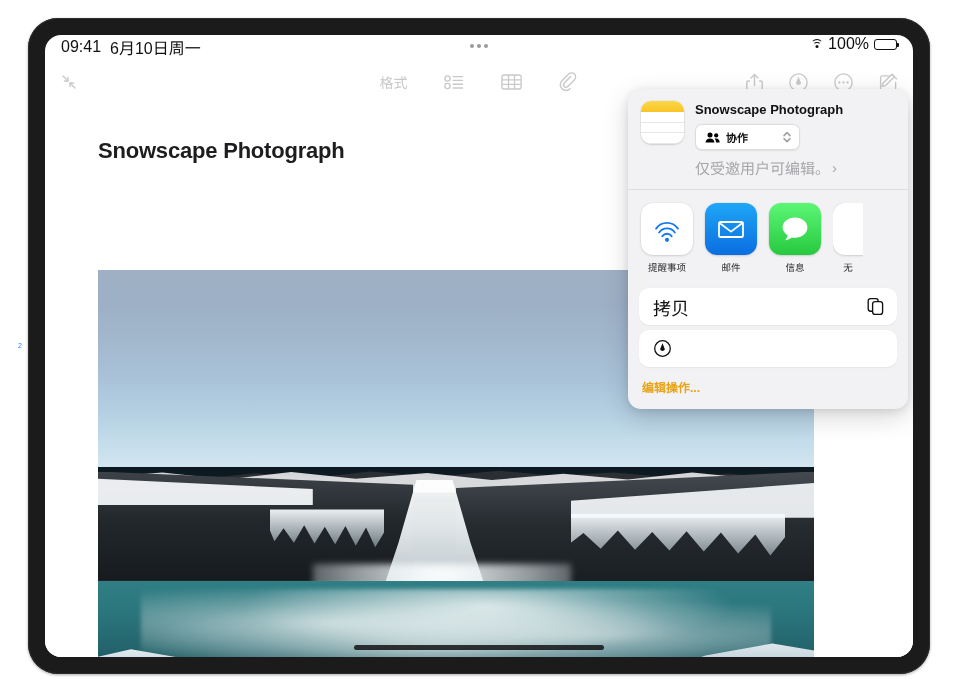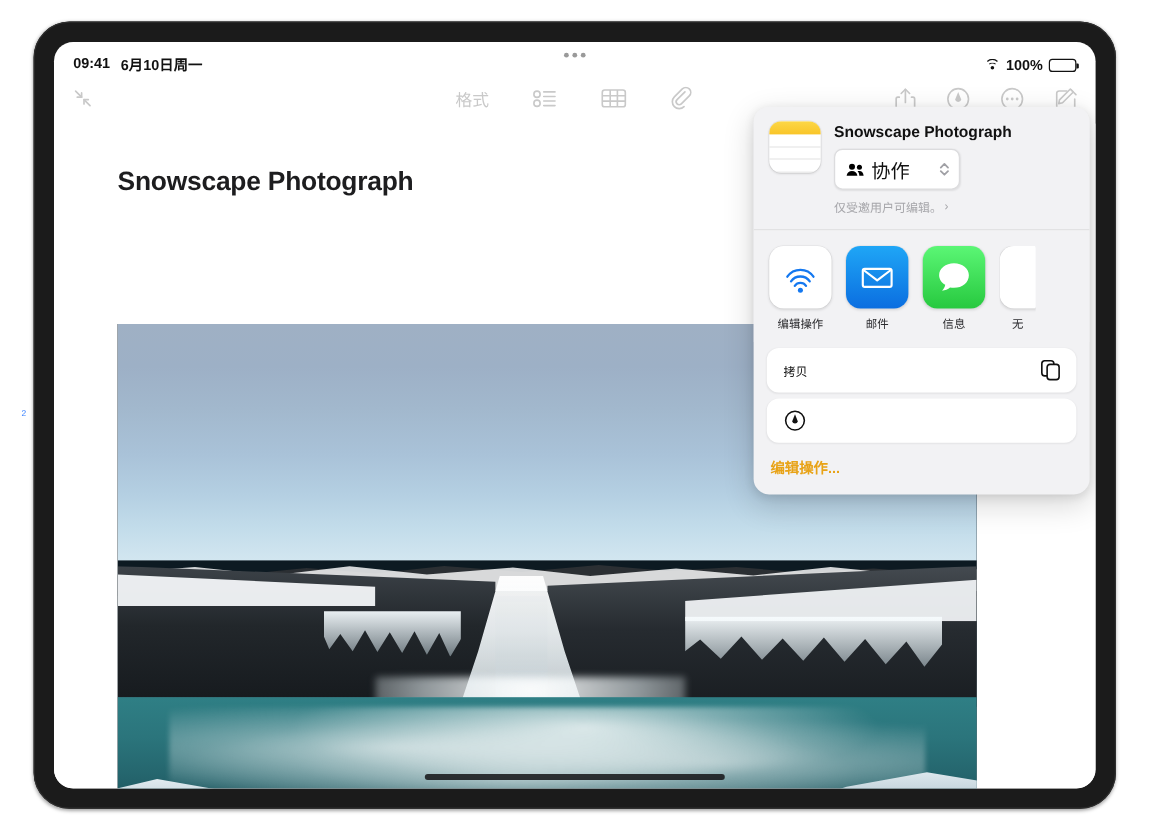--- a/index.html
+++ b/index.html
@@ -53,24 +53,24 @@
     overflow: hidden;
   }
 
   
   .status-bar {
     position: absolute;
     left: 0; top: 0;
     width: 100%;
     height: 26px;
     display: flex;
-    align-items: flex-end;
+    align-items: flex-start;
     padding: 0 16px;
-    font-size: 12px;
-    font-weight: bold;
+    font-size: 16px;
+    font-weight: normal;
     color: #111;
     z-index: 40;
   }
   .status-left { display: flex; align-items: center; gap: 9px; }
   .status-right { margin-left: auto; display: flex; align-items: center; gap: 5px; }
 
   .wifi-icon { display: inline-block; width: 13px; height: 10px; position: relative; }
   .wifi-icon i {
     position: absolute;
     border: 1.4px solid #111;
@@ -339,25 +339,25 @@
     align-items: center;
     gap: 6px;
     background: #fff;
     border: .5px solid #dcdcde;
     border-radius: 7px;
     padding: 4px 7px 4px 9px;
     min-width: 105px;
     box-shadow: 0 .5px 1.5px rgba(0,0,0,.08);
   }
   .collab-select .cs-label {
-    font-size: 16px; font-weight: normal; color: #111; flex: 1 1 auto;
+    font-size: 11px; font-weight: bold; color: #111; flex: 1 1 auto;
   }
   .ss-subnote {
     margin-top: 7px;
-    font-size: 10px;
+    font-size: 15px;
     color: #a6a6aa;
     display: flex;
     align-items: center;
     gap: 2px;
   }
 
   
   .ss-apps {
     display: flex;
     gap: 12px;
@@ -412,21 +412,21 @@
   .ss-row {
     display: flex;
     align-items: center;
     height: 37px;
     padding: 0 12px 0 14px;
     border-bottom: .5px solid #e6e6e8;
   }
   .ss-row:last-child { border-bottom: none; }
   .ss-row-label {
     flex: 1 1 auto;
-    font-size: 10px;
+    font-size: 18px;
     color: #111;
   }
   .ss-row-icon { flex: 0 0 auto; color: #111; display: flex; align-items: center; }
   .ss-footer {
     padding: 11px 0 13px 14px;
   }
   .ss-edit-link {
     font-size: 12px;
     color: #e8a317;
     font-weight: bold;
@@ -627,21 +627,21 @@
 
         <div class="ss-app">
           <div class="app-tile tile-airdrop">
             <svg class="ic" width="34" height="34" viewBox="0 0 34 34" fill="none" stroke="#1478f0" stroke-width="1.9" stroke-linecap="round">
               <path d="M9.2 20.5 a9.5 9.5 0 0 1 15.6 0"></path>
               <path d="M12.3 24.2 a5.8 5.8 0 0 1 9.4 0"></path>
               <path d="M6.1 16.6 a13.2 13.2 0 0 1 21.8 0"></path>
               <circle cx="17" cy="27.8" r="2.1" fill="#1478f0" stroke="none"></circle>
             </svg>
           </div>
-          <div class="app-label">编辑操作</div>
+          <div class="app-label">提醒事项</div>
         </div>
 
         <div class="ss-app">
           <div class="app-tile tile-mail">
             <svg class="ic" width="32" height="32" viewBox="0 0 32 32" fill="none" stroke="#fff" stroke-width="1.8" stroke-linejoin="round">
               <rect x="4" y="9" width="24" height="15" rx="1.6"></rect>
               <path d="M4.6 10 L16 18.6 L27.4 10"></path>
             </svg>
           </div>
           <div class="app-label">邮件</div>

